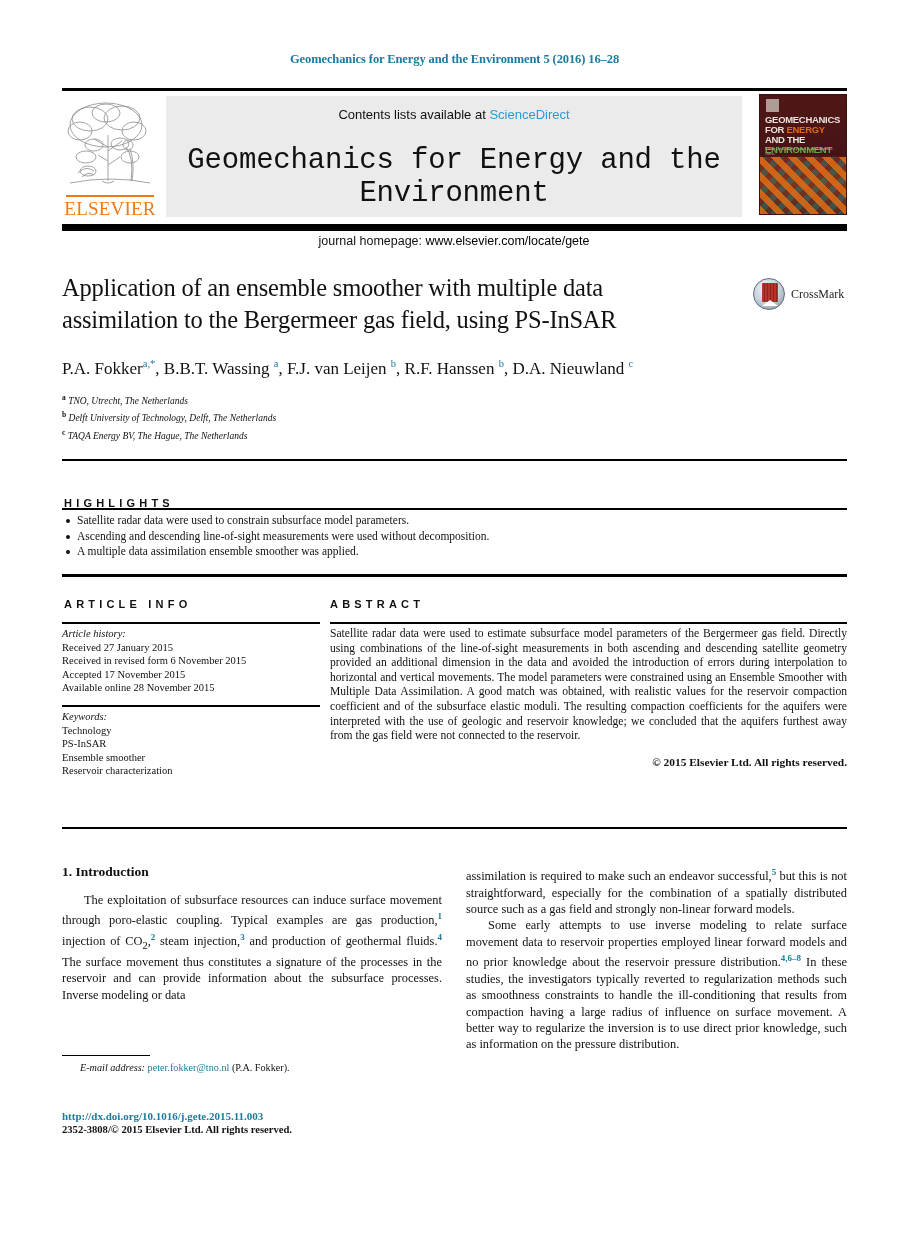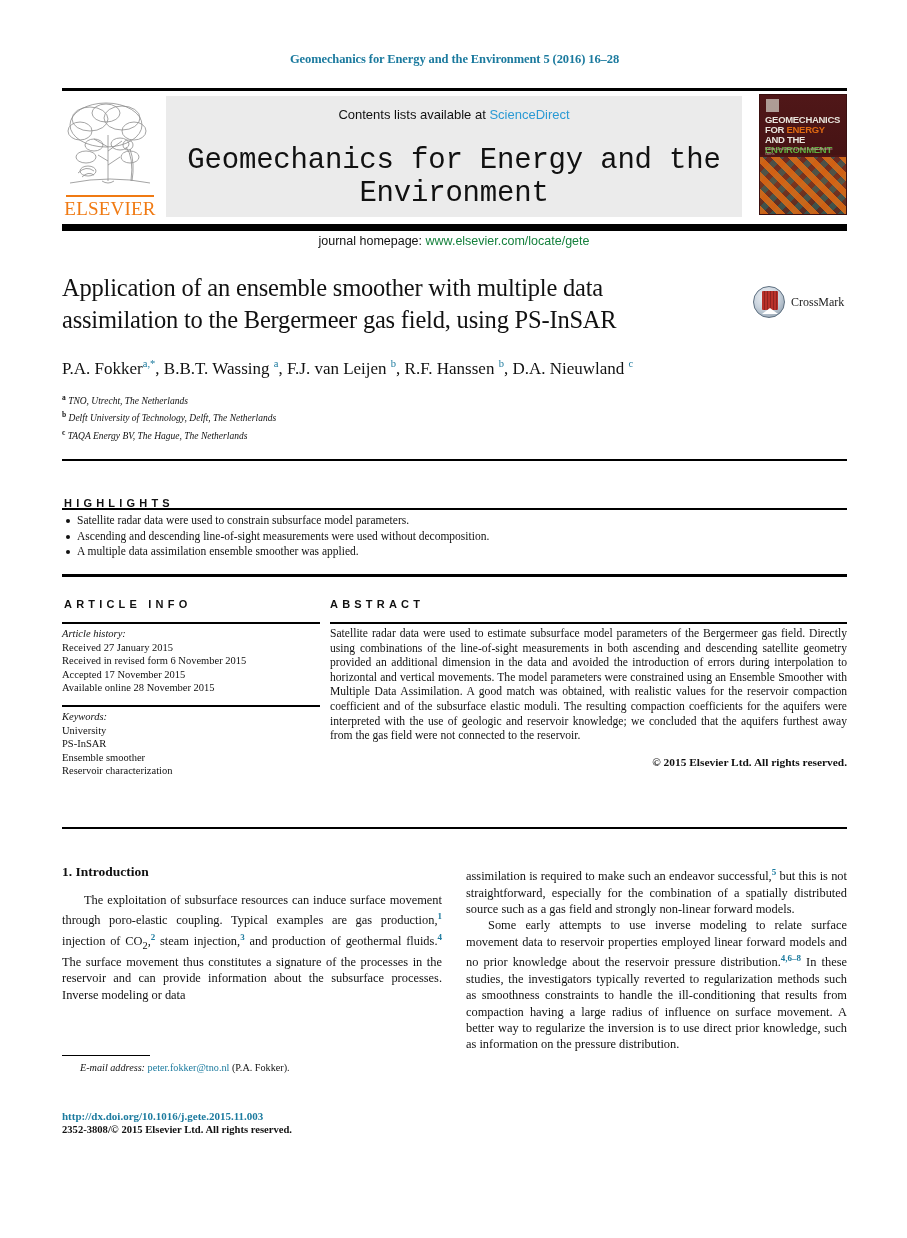--- a/index.html
+++ b/index.html
@@ -100,21 +100,21 @@
     font-size: 29px;
     color: #111;
     letter-spacing: -0.2px;
   }
   .homepage-line {
     margin-top: 24px;
     font-family: "Liberation Sans", sans-serif;
     font-size: 12.5px;
     color: #111;
   }
-  .hp-link { color: #15803d; }
+  .hp-link { color: #000000; }
 
   .cover-thumb {
     position: absolute;
     right: 0; top: 1px;
     width: 88px; height: 121px;
     background: #4d1516;
     overflow: hidden;
     border: 1px solid #3a1011;
     box-sizing: border-box;
   }
@@ -195,21 +195,21 @@
     font-style: italic;
     font-size: 9.5px;
     line-height: 13.5px;
     color: #111;
   }
   .affils sup { font-style: normal; font-weight: bold; font-size: 7.5px; }
 
   
   .crossmark {
     position: absolute;
-    left: 753px; top: 286px;
+    left: 753px; top: 278px;
     width: 96px; height: 34px;
   }
   .cm-badge {
     position: absolute; left: 0; top: 0;
     width: 32px; height: 32px; border-radius: 50%;
     background: radial-gradient(circle at 40% 32%, #f2f4f7 0%, #c9d3dd 48%, #7d8e9e 100%);
     border: 1.2px solid #5d6f80;
     box-sizing: border-box;
   }
   .cm-inner {
@@ -468,21 +468,21 @@
     <div>Received 27 January 2015</div>
     <div>Received in revised form 6 November 2015</div>
     <div>Accepted 17 November 2015</div>
     <div>Available online 28 November 2015</div>
   </div>
 
   <div class="info-rule" style="top:705px;"></div>
 
   <div class="info-col" style="top:710px;">
     <div class="info-italic">Keywords:</div>
-    <div>University</div>
+    <div>Technology</div>
     <div>PS-InSAR</div>
     <div>Ensemble smoother</div>
     <div>Reservoir characterization</div>
   </div>
 
   <div class="sec-head" style="left:330px; top:598px;">ABSTRACT</div>
   <div class="abs-rule" style="top:622px;"></div>
 
   <div class="abs-col">
     <div>Satellite radar data were used to estimate subsurface model parameters of the Bergermeer gas field. Directly using combinations of the line-of-sight measurements in both ascending and descending satellite geometry provided an additional dimension in the data and avoided the introduction of errors during interpolation to horizontal and vertical movements. The model parameters were constrained using an Ensemble Smoother with Multiple Data Assimilation. A good match was obtained, with realistic values for the reservoir compaction coefficient and of the subsurface elastic moduli. The resulting compaction coefficients for the aquifers were interpreted with the use of geologic and reservoir knowledge; we concluded that the aquifers furthest away from the gas field were not connected to the reservoir.</div>

